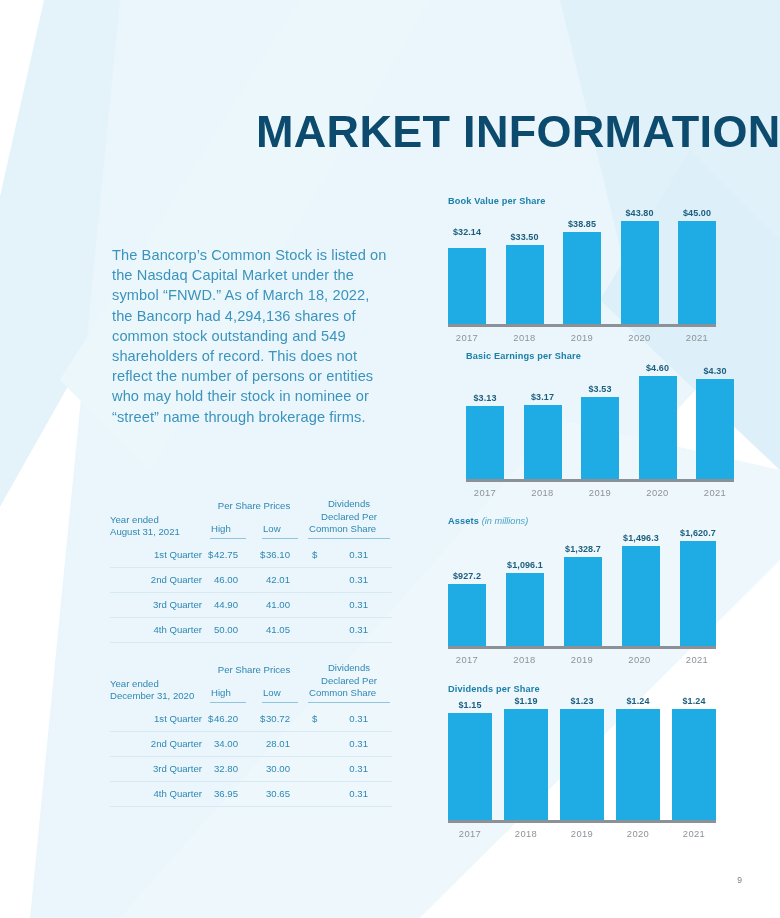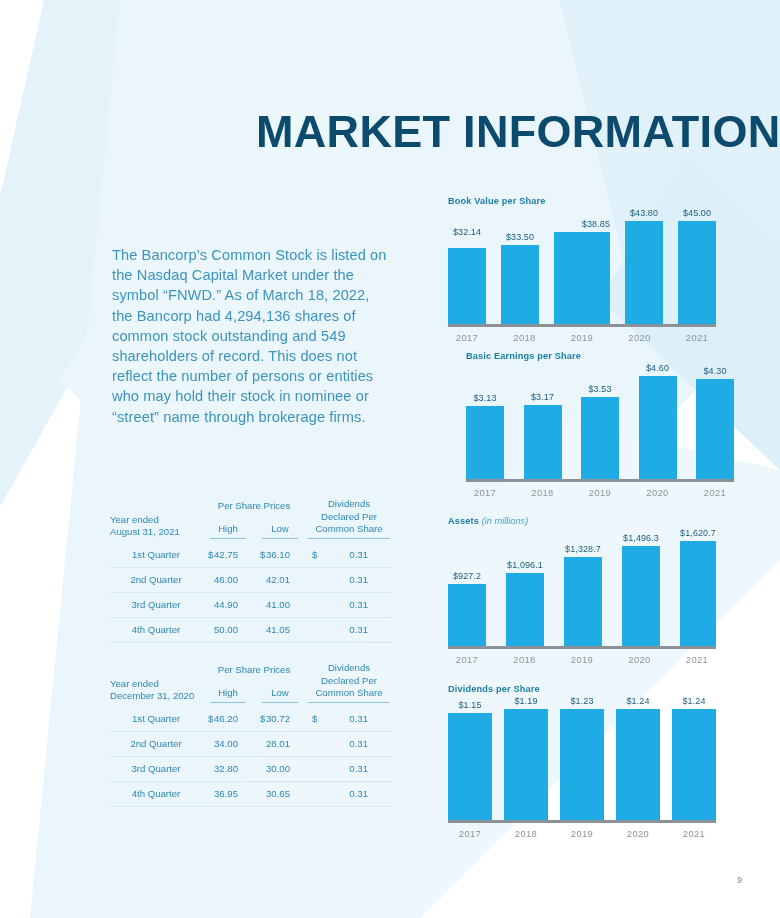--- a/index.html
+++ b/index.html
@@ -99,38 +99,38 @@
   .psp-top {
     font-size: 9.6px;
     text-align: center;
     padding-bottom: 3px;
   }
   .sub-hdr {
     display: inline-block;
     border-bottom: 0.8px solid #8fc6de;
     padding: 0 1px 2px 1px;
     min-width: 34px;
-    text-align: center;
+    text-align: left;
   }
   .sub-hdr.wide {
     min-width: 80px;
   }
 
   .price-table tbody tr {
     height: 24px;
   }
   .price-table tbody td {
     border-bottom: 0.8px solid #d7eaf3;
     vertical-align: middle;
     height: 24px;
   }
   .price-table tbody tr:last-child td {
     border-bottom: 0.8px solid #d7eaf3;
   }
-  td.q-name { text-align: center; padding-left: 0; margin-top: 24px; }
+  td.q-name { text-align: right; padding-left: 0; margin-top: 24px; }
   td.num {
     text-align: right;
     padding-right: 16px;
   }
   td.num.div-col {
     padding-right: 24px;
   }
   .dollar {
     float: left;
     margin-left: 6px;
@@ -171,21 +171,21 @@
   .bar-col {
     position: relative;
     display: flex;
     flex-direction: column;
     align-items: center;
     justify-content: flex-end;
     height: 100%;
   }
   .bar-val {
     font-size: 9px;
-    font-weight: normal;
+    font-weight: bold;
     color: #1b5e7e;
     margin-bottom: 3px;
     white-space: nowrap;
     letter-spacing: 0.1px;
   }
   .bar-rect {
     width: 100%;
     background: #1fabe3;
   }
   .axis-line {
@@ -349,21 +349,21 @@
       <div class="plot">
         <div class="bars" style="height:116px;">
             <div class="bar-col" style="width: 38px; gap: 8px;">
               <div class="bar-val">$32.14</div>
               <div class="bar-rect" style="height: 76px; background: rgb(31, 171, 227);"></div>
             </div>
             <div class="bar-col" style="width: 38px;">
               <div class="bar-val">$33.50</div>
               <div class="bar-rect" style="height: 79px; background: rgb(31, 171, 227);"></div>
             </div>
-            <div class="bar-col" style="width: 56px; align-items: flex-end;">
+            <div class="bar-col" style="width: 38px;">
               <div class="bar-val">$38.85</div>
               <div class="bar-rect" style="height: 92px; background: rgb(31, 171, 227);"></div>
             </div>
             <div class="bar-col" style="width: 38px;">
               <div class="bar-val">$43.80</div>
               <div class="bar-rect" style="height: 104px; background: rgb(31, 171, 227);"></div>
             </div>
             <div class="bar-col" style="width: 38px;">
               <div class="bar-val">$45.00</div>
               <div class="bar-rect" style="height: 107px; background: rgb(31, 171, 227);"></div>

